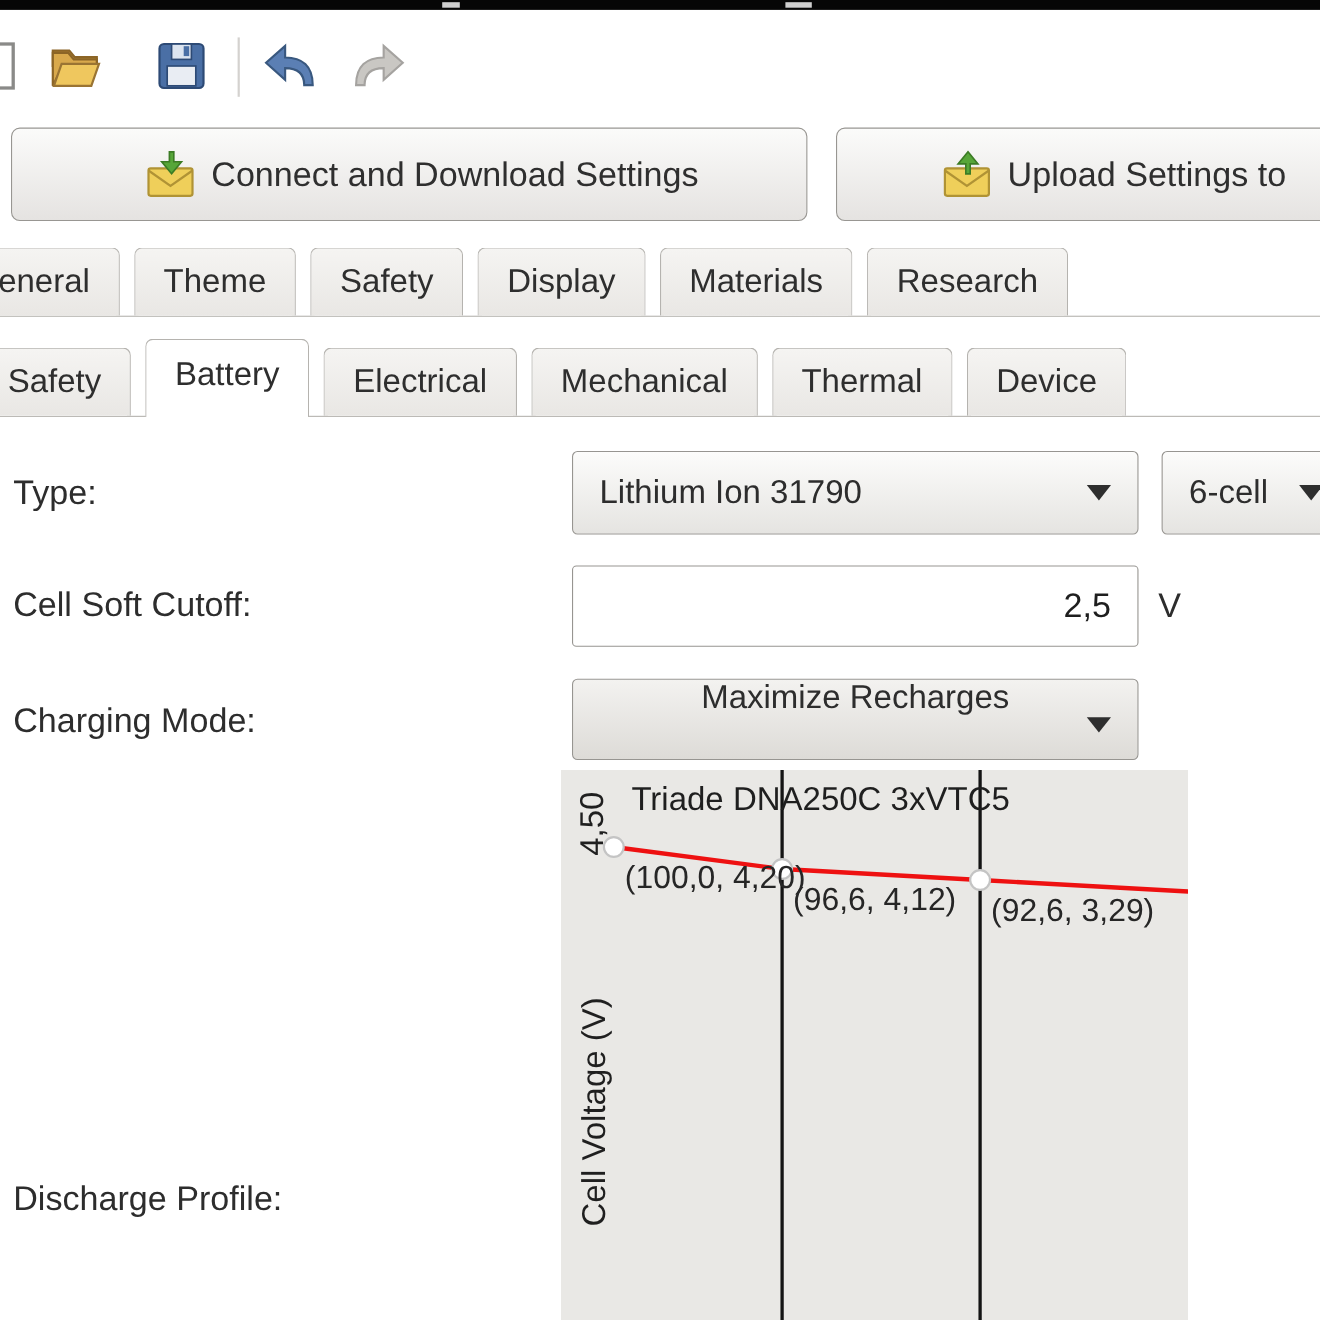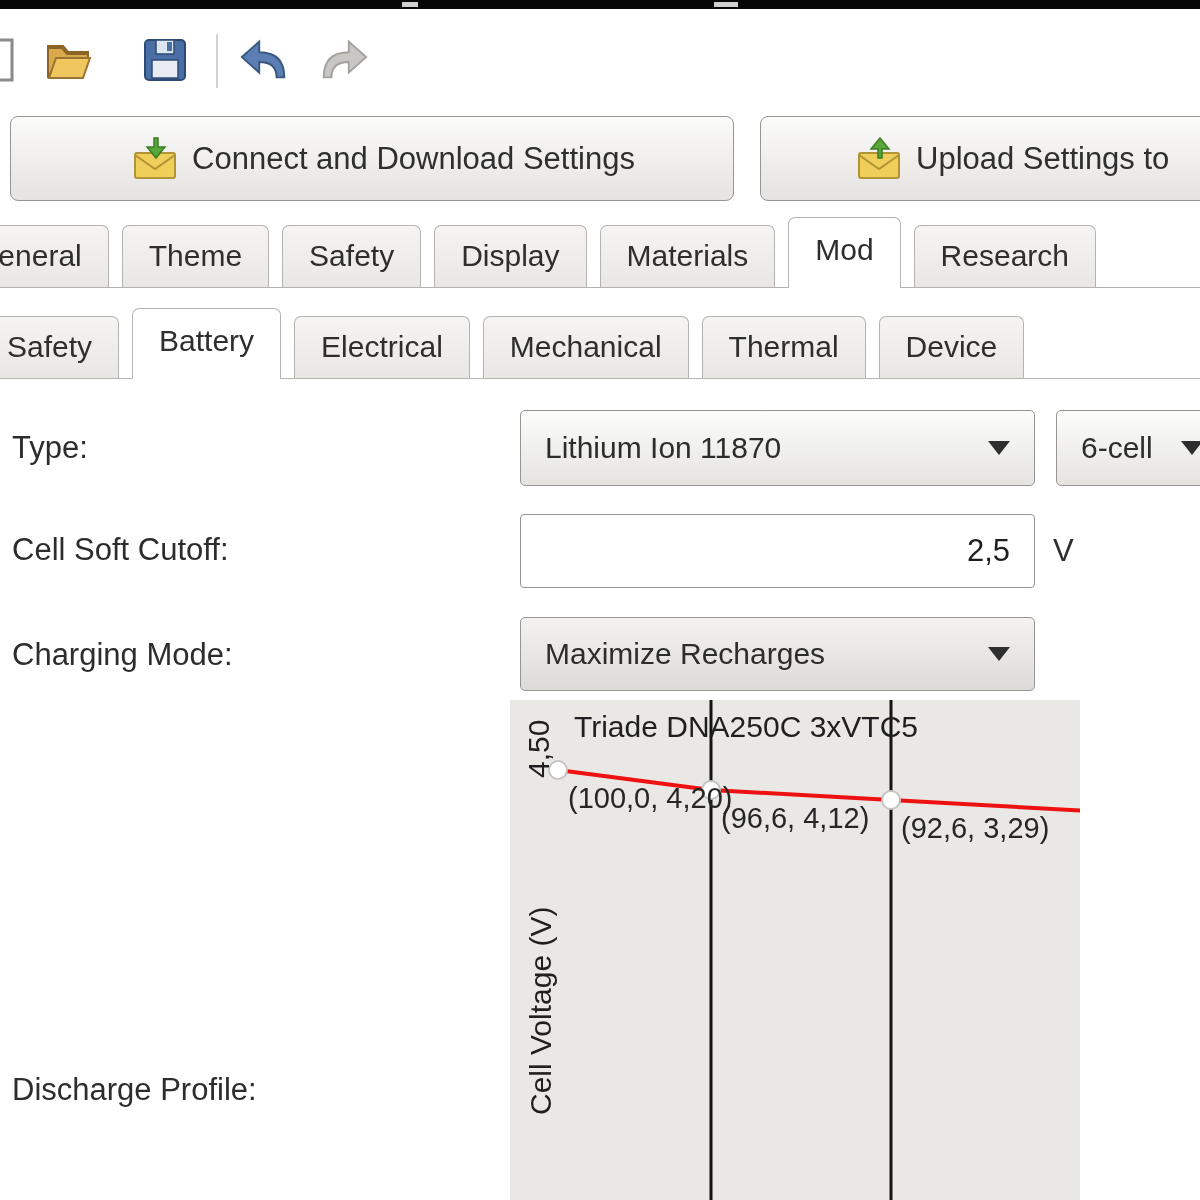--- a/index.html
+++ b/index.html
@@ -54,21 +54,21 @@
   
   .flabel{position:absolute;font-size:31px;color:#2d2d2d;white-space:nowrap;}
   .combo{
     position:absolute;box-sizing:border-box;
     display:flex;align-items:center;
     background:linear-gradient(#fcfcfb,#e5e4e1);
     border:1px solid #979591;border-radius:5px;
     font-size:30px;color:#2d2d2d;
     padding:0 24px;white-space:nowrap;
   }
-  .combo.pressed{background:linear-gradient(#f3f2f0,#dddbd7);}
+  .combo.pressed{background:linear-gradient(#f3f2f0,#dddbd7);flex-direction:column;}
   .combo .arrow{
     margin-left:auto;width:0;height:0;
     border-left:11px solid transparent;
     border-right:11px solid transparent;
     border-top:14px solid #2e2e2e;
   }
   .txtfield{
     position:absolute;box-sizing:border-box;
     background:#ffffff;border:1px solid #979591;border-radius:4px;
     font-family:Liberation Sans, sans-serif;
@@ -152,37 +152,36 @@
     <span>Upload Settings to</span>
   </div>
 
   <div class="tabline" id="main-tabline"></div>
   <div class="tabrow" id="main-tabs">
     <div class="tab">General</div>
     <div class="tab">Theme</div>
     <div class="tab">Safety</div>
     <div class="tab">Display</div>
     <div class="tab">Materials</div>
-    <div class="tab active">Mod</div>
     <div class="tab">Research</div>
   </div>
 
   <div class="tabline" id="sub-tabline"></div>
   <div class="tabrow" id="sub-tabs">
     <div class="tab">Safety</div>
     <div class="tab active">Battery</div>
     <div class="tab">Electrical</div>
     <div class="tab">Mechanical</div>
     <div class="tab">Thermal</div>
     <div class="tab">Device</div>
   </div>
 
   <div class="flabel" style="left:12px;top:430px;">Type:</div>
   <div class="combo" style="left:520px;top:410px;width:515px;height:76px;">
-    <span>Lithium Ion 11870</span>
+    <span>Lithium Ion 31790</span>
     <span class="arrow"></span>
   </div>
   <div class="combo" style="left:1056px;top:410px;width:172px;height:76px;">
     <span>6-cell</span>
     <span class="arrow"></span>
   </div>
 
   <div class="flabel" style="left:12px;top:532px;">Cell Soft Cutoff:</div>
   <input class="txtfield" style="left: 520px; top: 514px; width: 515px; height: 74px;" value="2,5">
   <div class="flabel" style="left:1053px;top:533px;">V</div>

